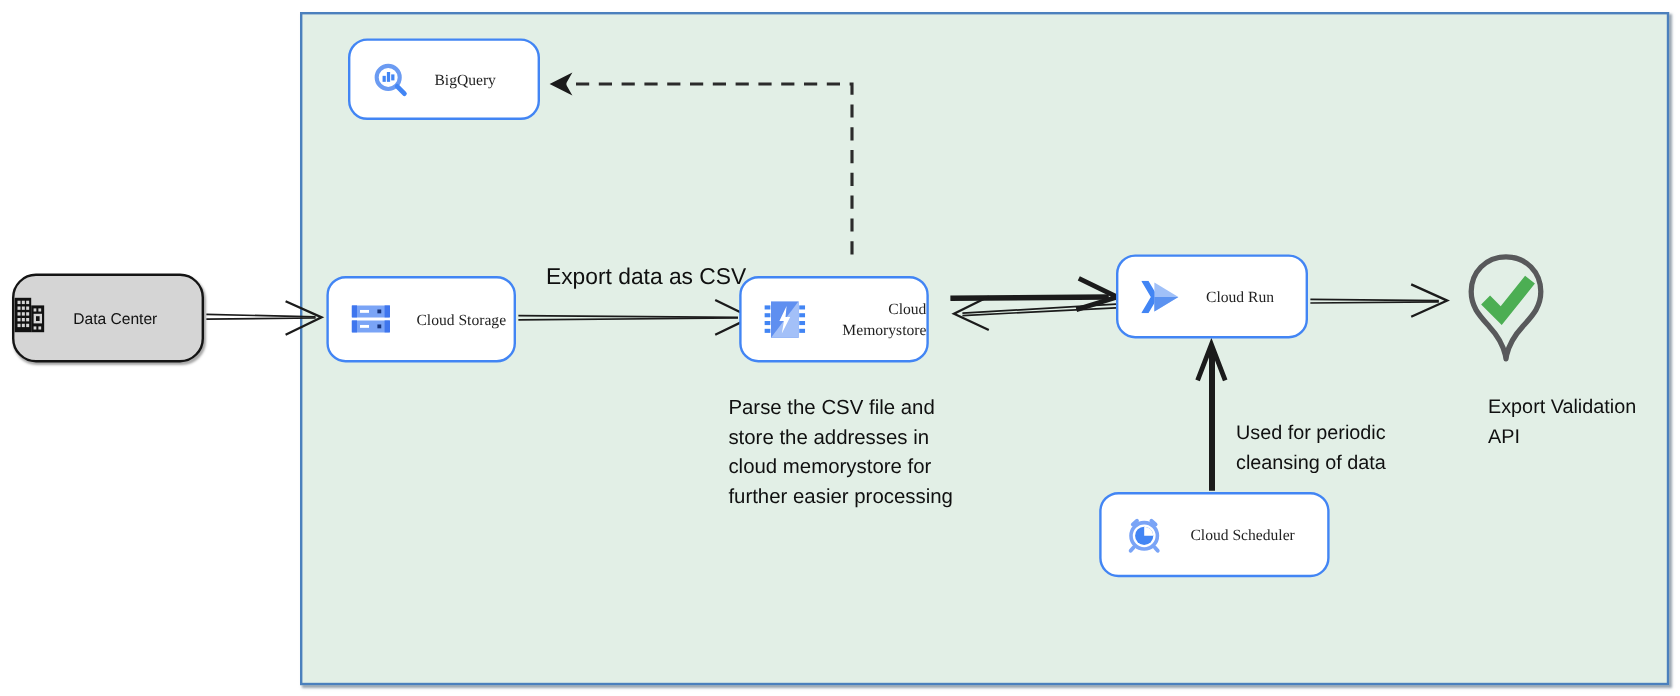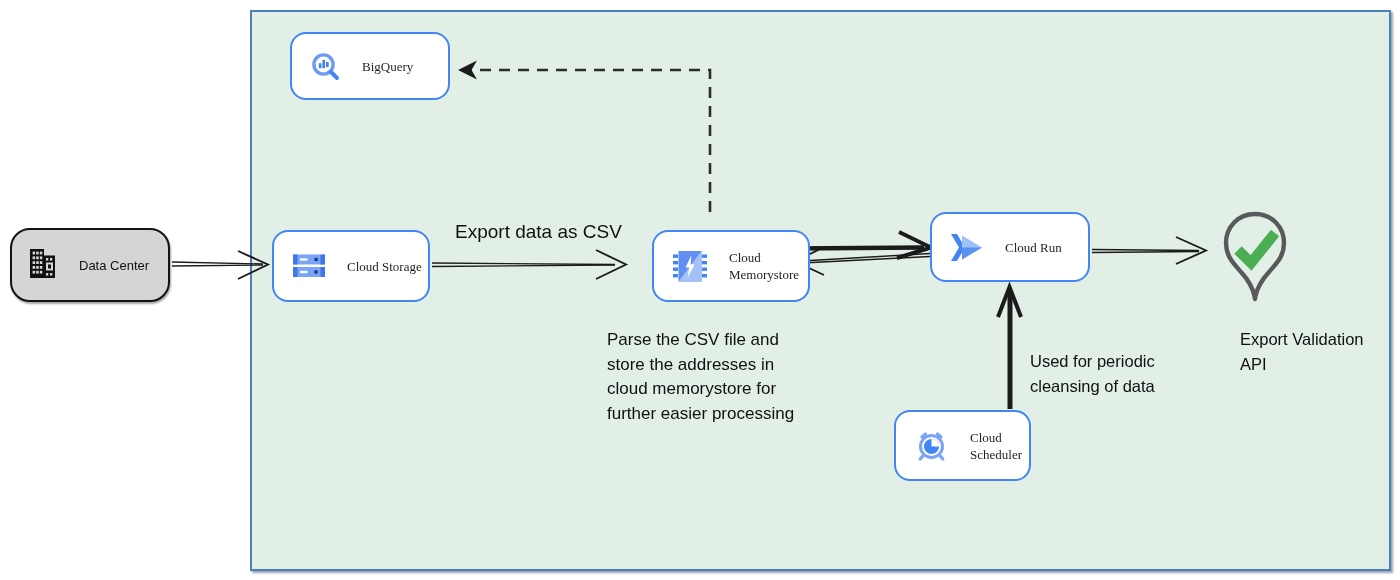--- a/index.html
+++ b/index.html
@@ -35,21 +35,21 @@
     position:absolute;display:flex;align-items:center;
     background:var(--node-fill);
     border:2px solid var(--node-border);
     border-radius:16px;
     padding-left:19px;gap:22px;
   }
   .node .label{font-size:13px;line-height:17px;color:#1f1f1f;font-family:Liberation Serif, serif;}
   .node .icon{display:flex;align-items:center;justify-content:center;flex:0 0 auto;}
   .datacenter{
     position:absolute;left:10px;top:228px;width:160px;height:74px;
-    display:flex;align-items:center;gap:24px;padding-left:18px;
+    display:flex;align-items:center;gap:24px;
     background:var(--datacenter-fill);
     border:2px solid var(--datacenter-border);
     border-radius:20px;
     box-shadow:1px 2px 2px rgba(0,0,0,0.35);
   }
   .datacenter .label{font-size:13px;color:#111;}
   .note{position:absolute;white-space:pre-line;color:#101010;}
   .note-big{font-size:19px;line-height:24px;}
   .note-para{font-size:17px;line-height:26px;}
   .note-small{font-size:16.5px;line-height:25px;}
@@ -171,21 +171,21 @@
           <rect x="0" y="13" width="4.5" height="10" fill="#3f76ee"></rect>
           <rect x="27.5" y="13" width="4.5" height="10" fill="#3f76ee"></rect>
           <rect x="7" y="16.8" width="7.5" height="2.4" fill="#ffffff"></rect>
           <rect x="21.5" y="16.4" width="3.2" height="3.2" fill="#16337a"></rect>
         </g>
       </svg>
     </span>
     <span class="label">Cloud Storage</span>
   </div>
 
-  <div class="node" style="left:652px;top:230px;width:158px;height:72px;">
+  <div class="node" style="left:616px;top:230px;width:158px;height:72px;text-align:right;">
     <span class="icon">
       <svg width="34" height="31" viewBox="0 0 34 31">
         <g fill="#4285f4">
           <rect x="0" y="3.5" width="5" height="3.4"></rect>
             <rect x="0" y="10" width="5" height="3.4"></rect>
           <rect x="0" y="16.5" width="5" height="3.4"></rect>
             <rect x="0" y="23" width="5" height="3.4"></rect>
           <rect x="29" y="3.5" width="5" height="3.4"></rect>
             <rect x="29" y="10" width="5" height="3.4"></rect>
           <rect x="29" y="16.5" width="5" height="3.4"></rect>
@@ -203,21 +203,21 @@
     <span class="icon">
       <svg width="32" height="27" viewBox="0 0 32 27">
         <polygon points="0,0 6,0 14,13.5 6,27 0,27 8,13.5" fill="#4285f4"></polygon>
         <polygon points="11,1.5 31,13.5 11,25.5" fill="#a0c0f8"></polygon>
         <polygon points="11,13.5 31,13.5 11,25.5" fill="#5b92f0"></polygon>
       </svg>
     </span>
     <span class="label">Cloud Run</span>
   </div>
 
-  <div class="node" style="left:894px;top:410px;width:137px;height:71px;">
+  <div class="node" style="left:916px;top:410px;width:192px;height:71px;">
     <span class="icon">
       <svg width="33" height="33" viewBox="0 0 33 33">
         <line x1="7" y1="8" x2="10.5" y2="5" stroke="#7aa4f6" stroke-width="3.2" stroke-linecap="round"></line>
         <line x1="26" y1="8" x2="22.5" y2="5" stroke="#7aa4f6" stroke-width="3.2" stroke-linecap="round"></line>
         <circle cx="16.5" cy="17.5" r="11" fill="#ffffff" stroke="#7aa4f6" stroke-width="3"></circle>
         <circle cx="16.5" cy="17.5" r="7.6" fill="#4285f4"></circle>
         <path d="M16.5,17.5 L16.5,9.9 A7.6,7.6 0 0 1 24.1,17.5 Z" fill="#ffffff"></path>
         <line x1="7.6" y1="27.2" x2="5.2" y2="30" stroke="#7aa4f6" stroke-width="3.2" stroke-linecap="round"></line>
         <line x1="25.4" y1="27.2" x2="27.8" y2="30" stroke="#7aa4f6" stroke-width="3.2" stroke-linecap="round"></line>
       </svg>

